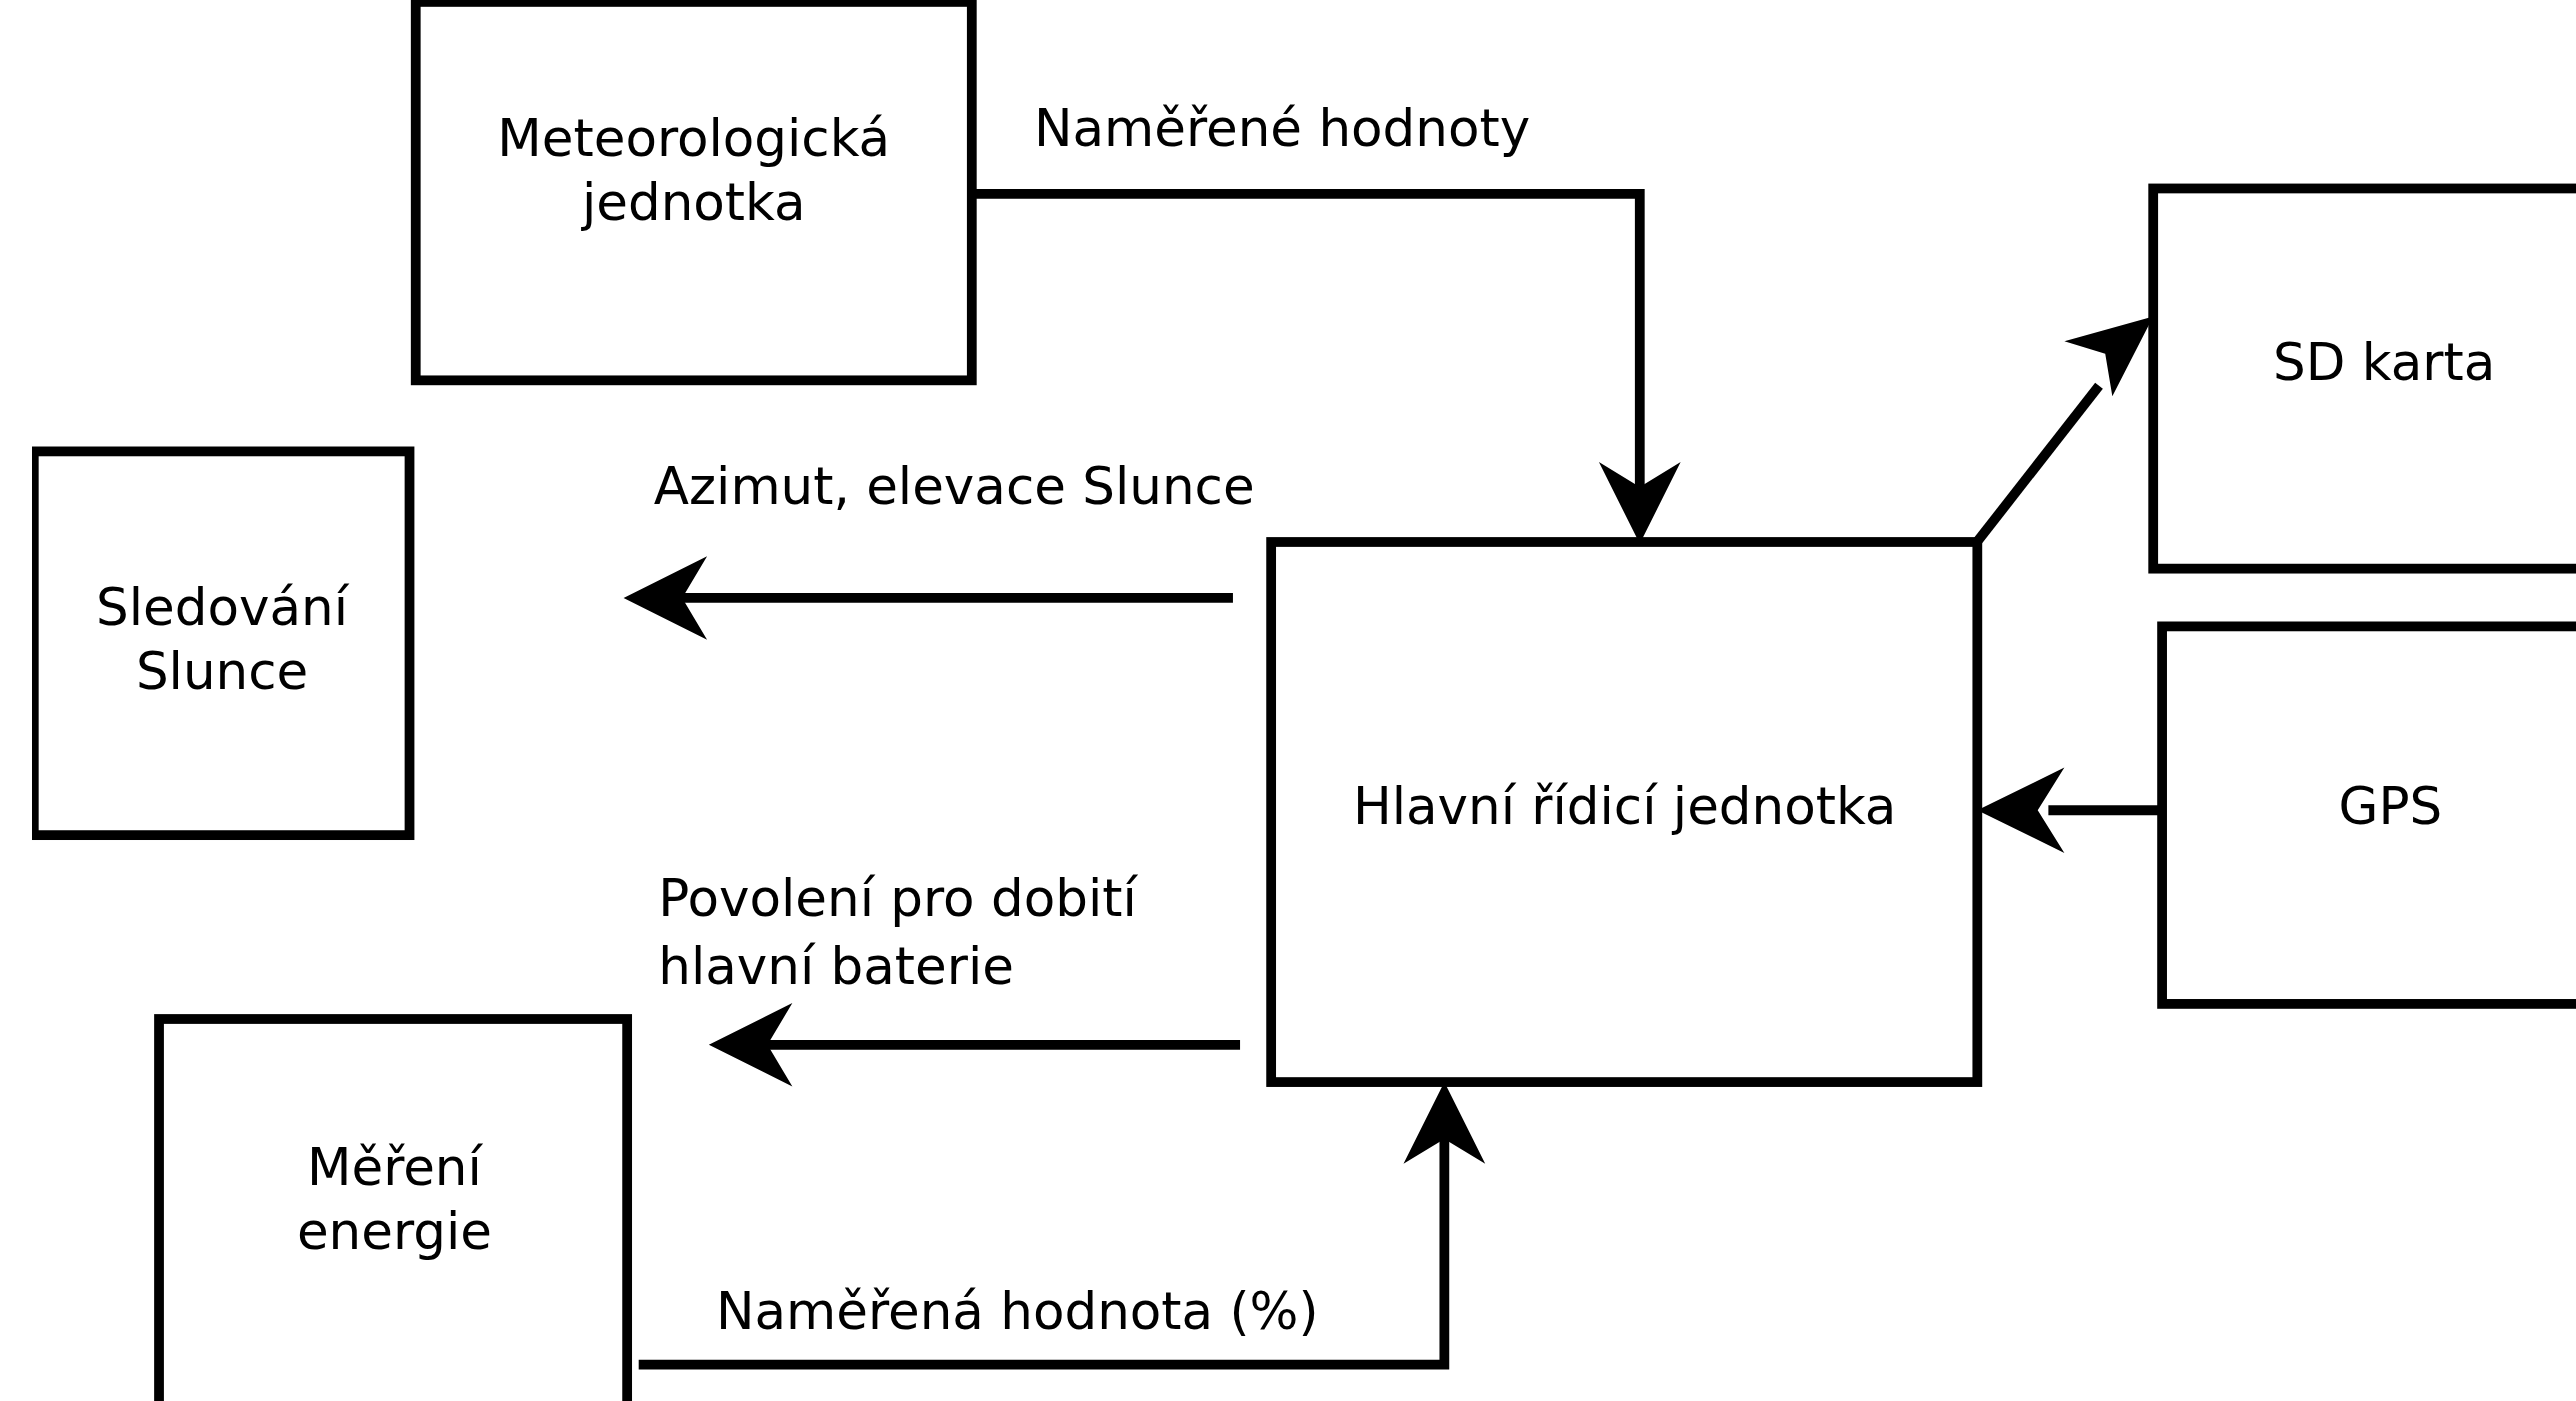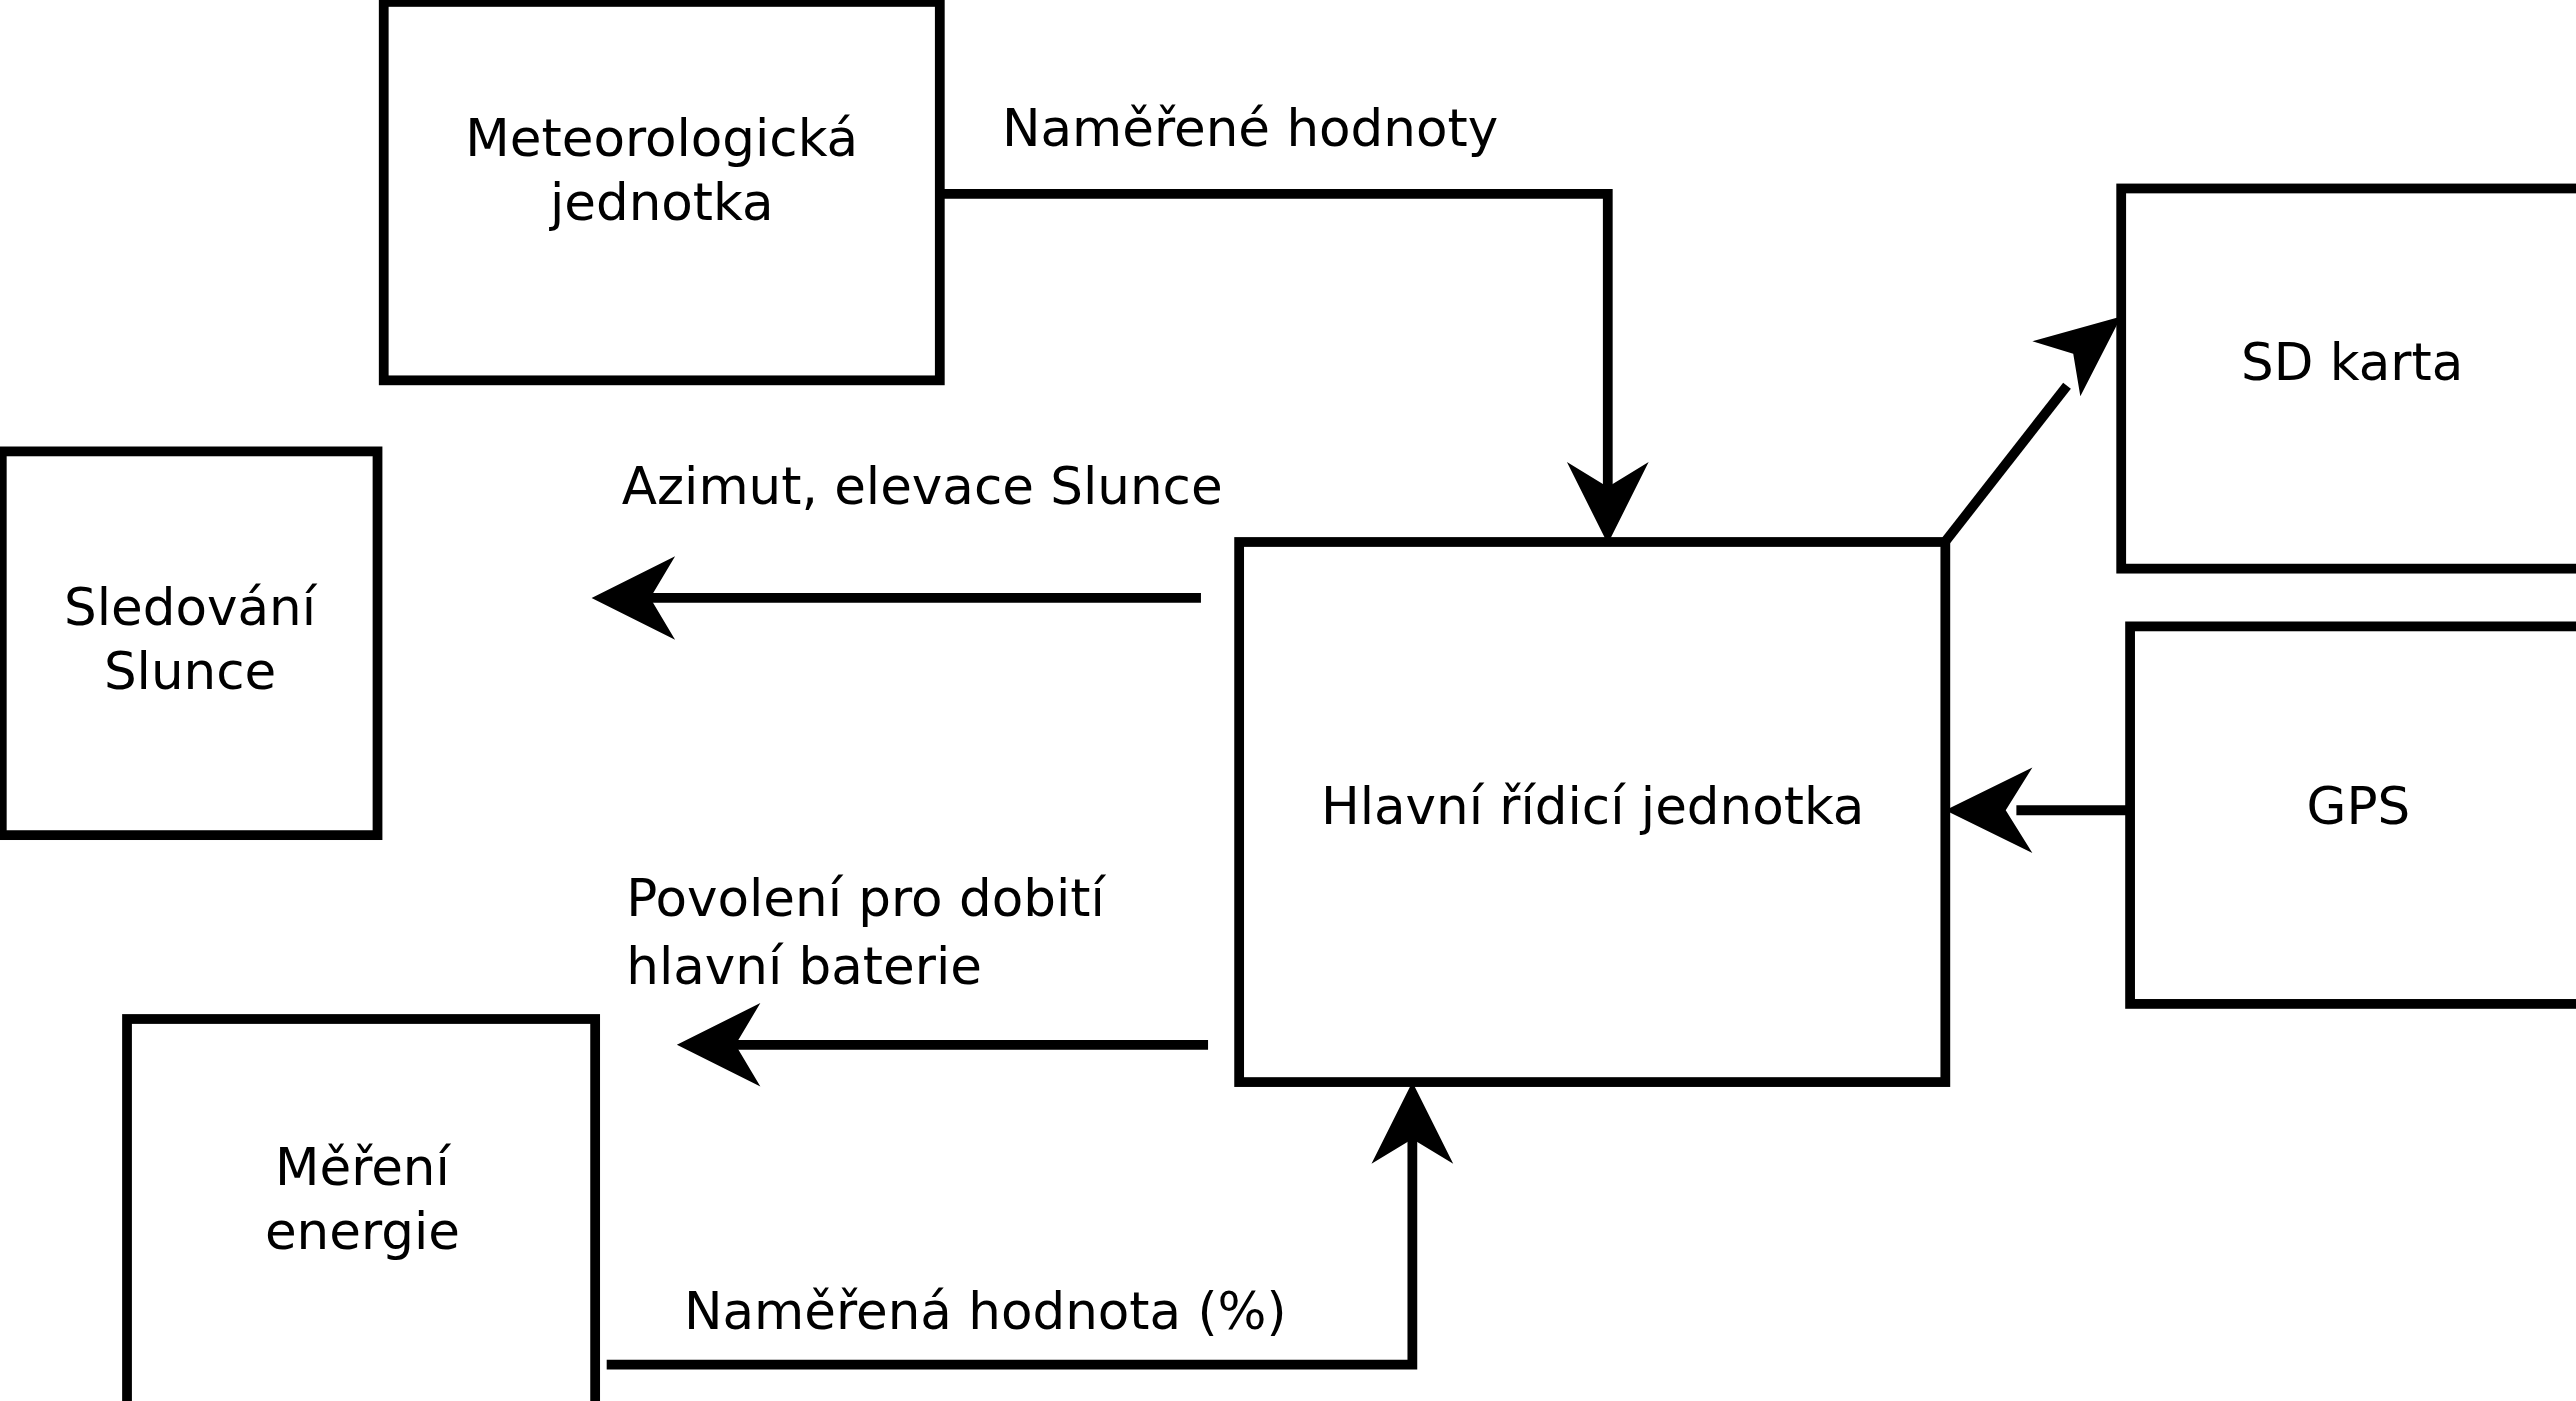--- a/index.html
+++ b/index.html
@@ -11,20 +11,21 @@
     width: 2576px;
     height: 1402px;
     overflow: hidden;
     font-family: "DejaVu Sans", sans-serif;
   }
   #diagram-root {
     position: relative;
     width: 2372px;
     height: 1402px;
     background: #ffffff;
+    margin-left: 32px;
   }
   svg.diagram-canvas {
     display: block;
     width: 2576px;
     height: 1402px;
   }
   .node-box {
     fill: #ffffff;
     stroke: #000000;
     stroke-width: 11;

